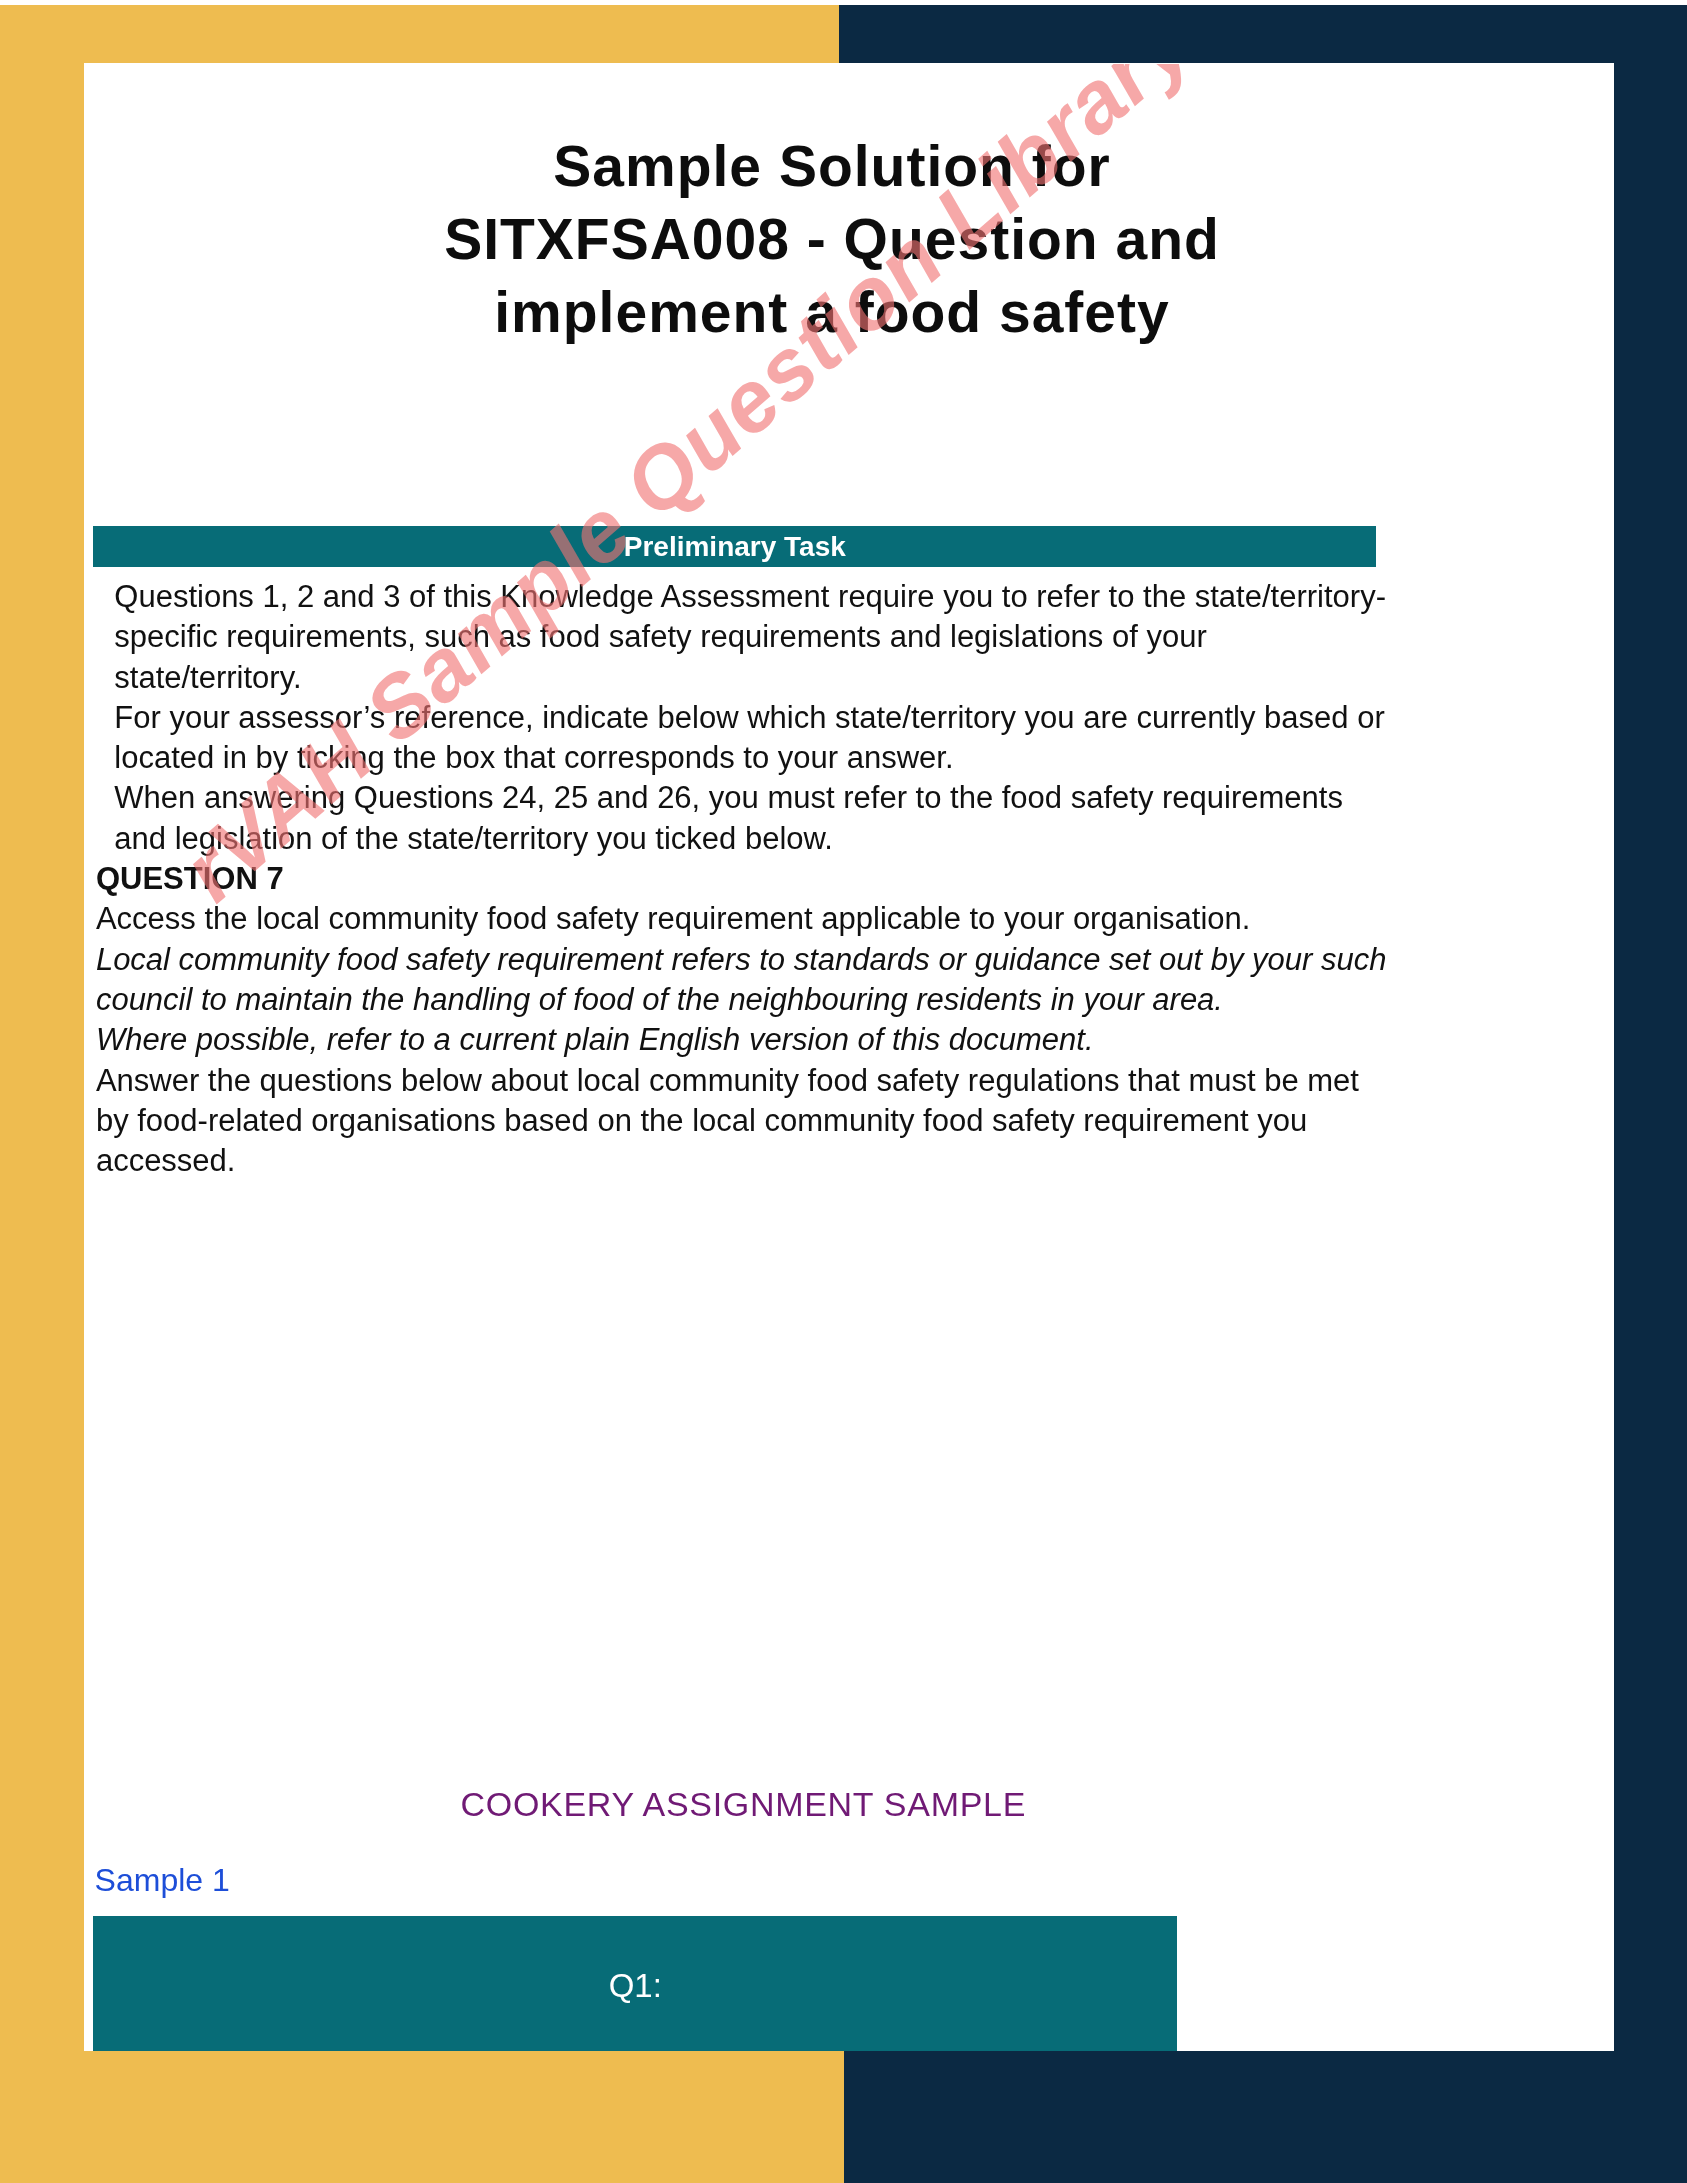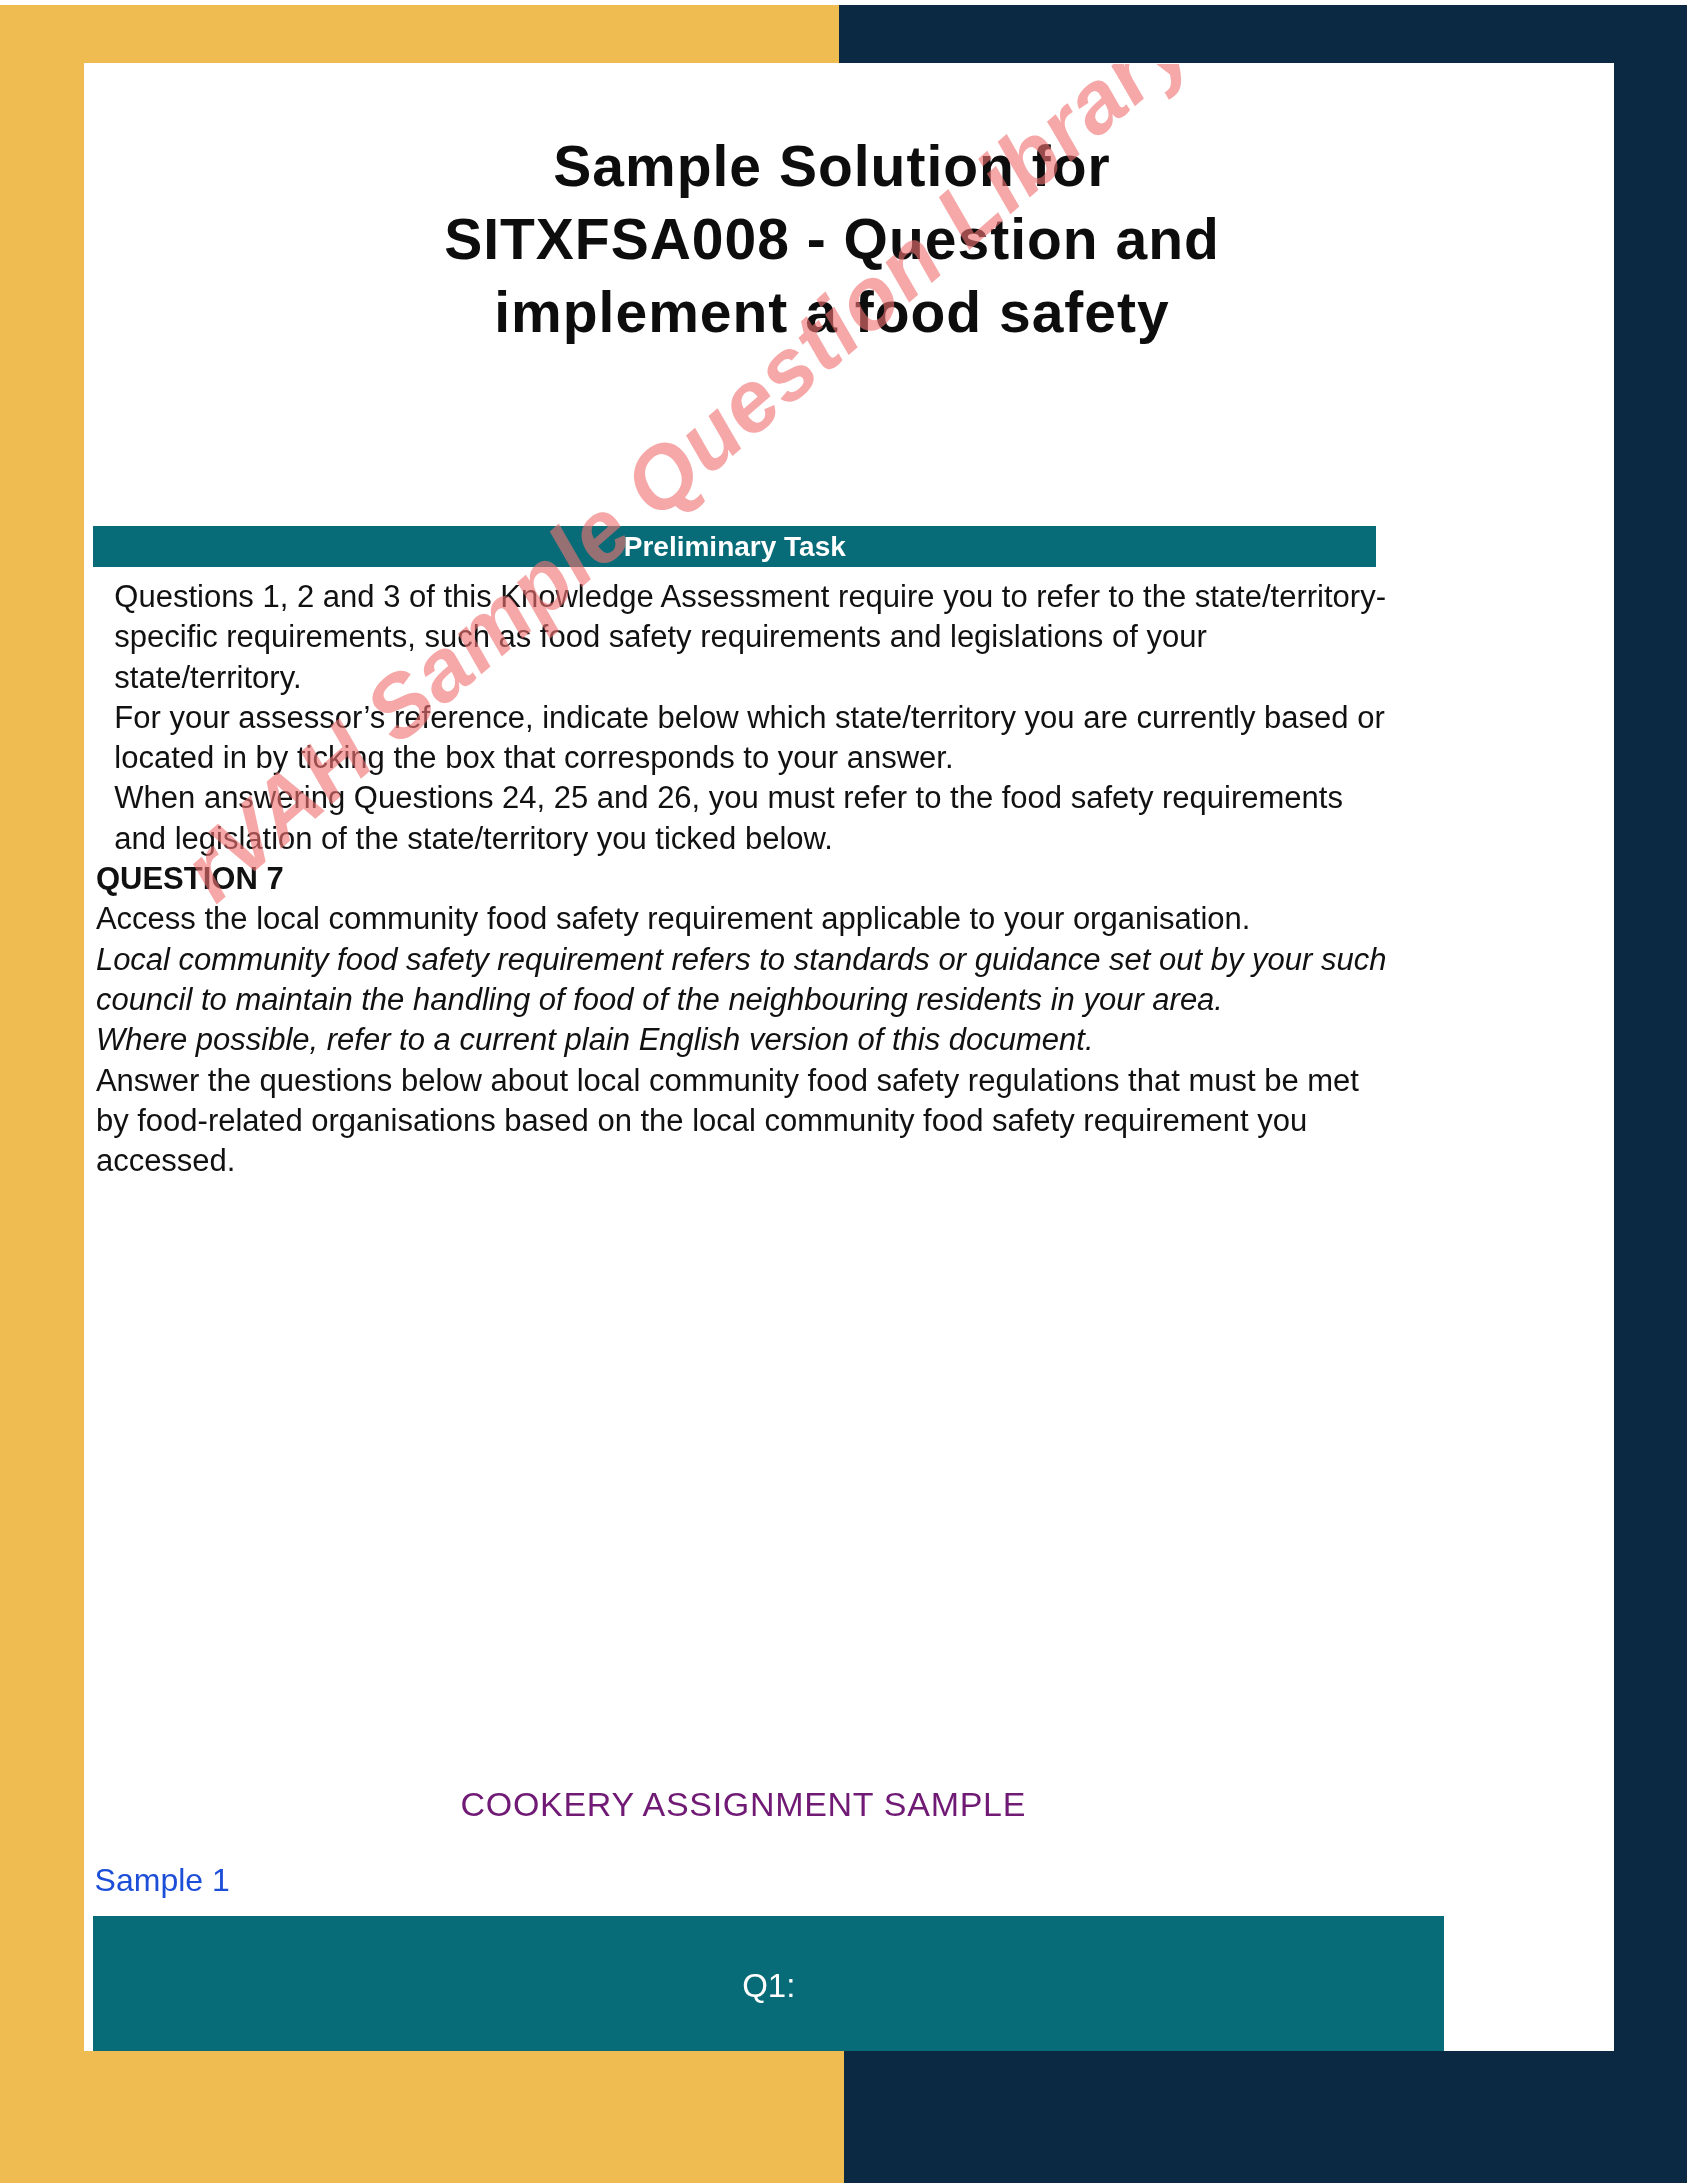--- a/index.html
+++ b/index.html
@@ -141,21 +141,21 @@
     left: 10.6px;
     top: 1798px;
     font-size: 32px;
     color: #1d4ed8;
     z-index: 2;
   }
   #q1-banner {
     position: absolute;
     left: 9.3px;
     top: 1852px;
-    width: 1351px;
+    width: 1084px;
     height: 140px;
     background: var(--teal);
     color: #ffffff;
     font-size: 33px;
     display: flex;
     align-items: center;
     justify-content: center;
     z-index: 2;
   }
 </style>

